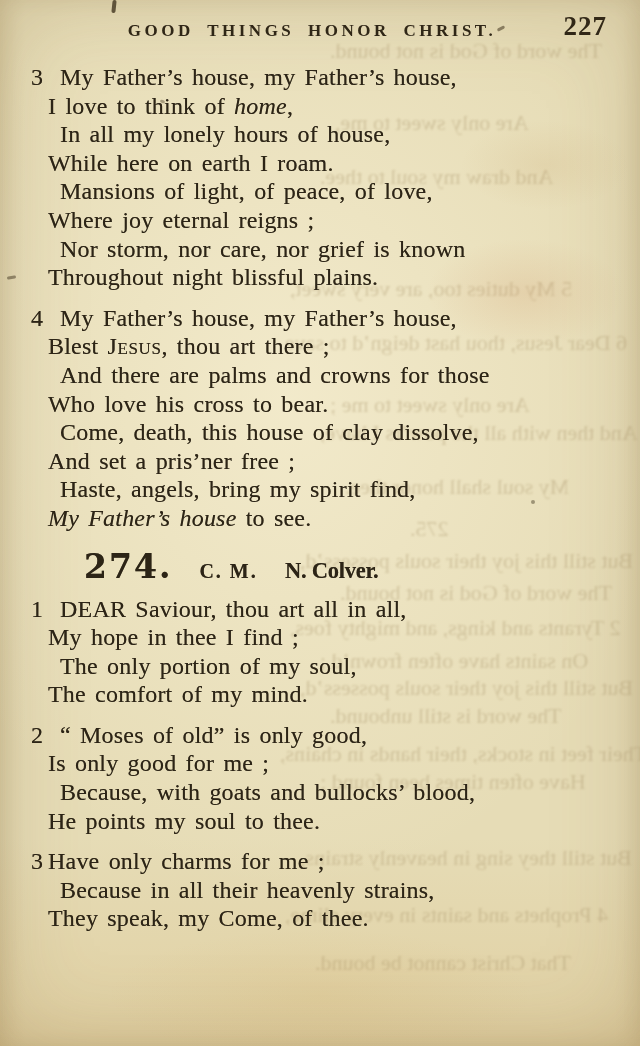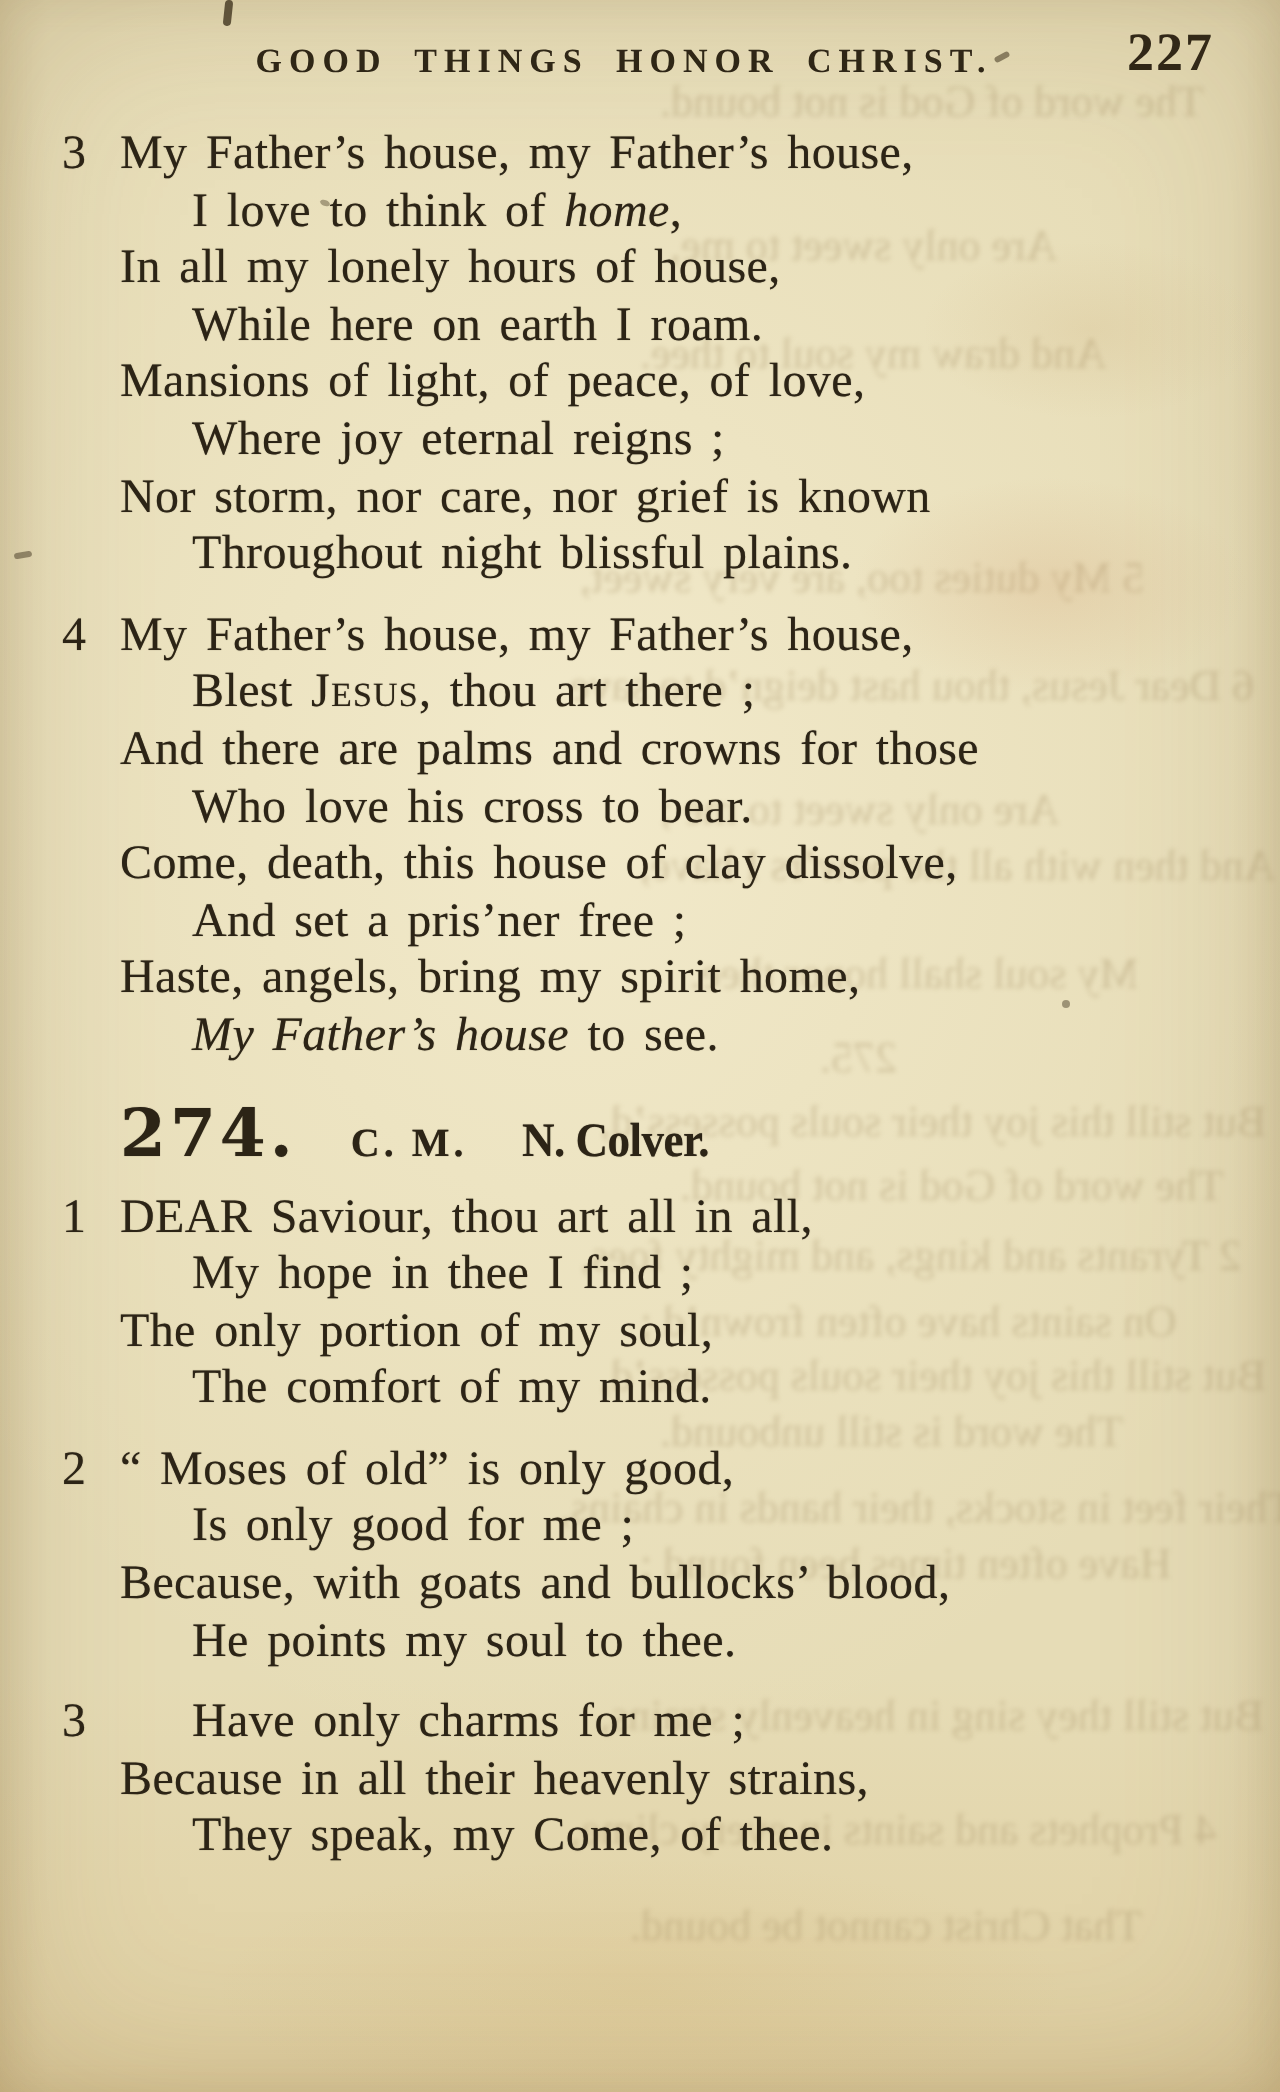--- a/index.html
+++ b/index.html
@@ -30,27 +30,27 @@
   }
   
   .content{position:absolute;top:63px;left:0;right:0;z-index:3;}
   .verse{margin:0 0 12px 0;}
   .line{
     position:relative;padding-left:60px;
     font-size:24px;line-height:28.6px;
     letter-spacing:.2px;word-spacing:3px;white-space:nowrap;
     text-shadow:0 0 .5px rgba(44,36,22,.55);
   }
-  .line.ind{padding-left:96px;}
+  .line.ind{padding-left:48px;}
   .vnum{position:absolute;left:31px;top:0;}
   .it{font-style:italic;}
   .sc{font-variant:small-caps;letter-spacing:.6px;}
   .hymn-heading{
     display:flex;align-items:baseline;gap:27px;
-    margin:14px 0 6px 0;padding-left:60px;height:42px;
+    margin:14px 0 6px 0;padding-left:84px;height:42px;
     text-shadow:0 0 .5px rgba(44,36,22,.55);
   }
   .h-num{font-family:"DejaVu Serif",serif;font-weight:bold;font-size:33px;letter-spacing:2px;line-height:40px;}
   .h-meter{font-size:20px;letter-spacing:2px;font-weight:bold;}
   .h-author{font-size:24px;font-weight:bold;letter-spacing:-.3px;transform:scaleX(.94);transform-origin:left bottom;}
   
   .showthrough{position:absolute;inset:0;z-index:1;pointer-events:none;}
   .st{
     position:absolute;color:#a8946a;opacity:.38;
     font-size:22px;white-space:nowrap;
@@ -120,21 +120,21 @@
         <div class="line"><span>Nor storm, nor care, nor grief is known</span></div>
         <div class="line ind"><span>Throughout night blissful plains.</span></div>
       </div>
       <div class="verse">
         <div class="line"><span class="vnum">4</span><span>My Father’s house, my Father’s house,</span></div>
         <div class="line ind"><span>Blest </span><span class="sc">Jesus</span><span>, thou art there ;</span></div>
         <div class="line"><span>And there are palms and crowns for those</span></div>
         <div class="line ind"><span>Who love his cross to bear.</span></div>
         <div class="line"><span>Come, death, this house of clay dissolve,</span></div>
         <div class="line ind"><span>And set a pris’ner free ;</span></div>
-        <div class="line"><span>Haste, angels, bring my spirit home,</span></div>
+        <div class="line"><span>Haste, angels, bring my spirit find,</span></div>
         <div class="line ind"><span class="it ">My Father’s house</span><span> to see.</span></div>
       </div>
       <div class="hymn-heading">
         <span class="h-num">274.</span>
         <span class="h-meter">C. M.</span>
         <span class="h-author">N. Colver.</span>
       </div>
       <div class="verse">
         <div class="line"><span class="vnum">1</span><span>DEAR Saviour, thou art all in all,</span></div>
         <div class="line ind"><span>My hope in thee I find ;</span></div>

